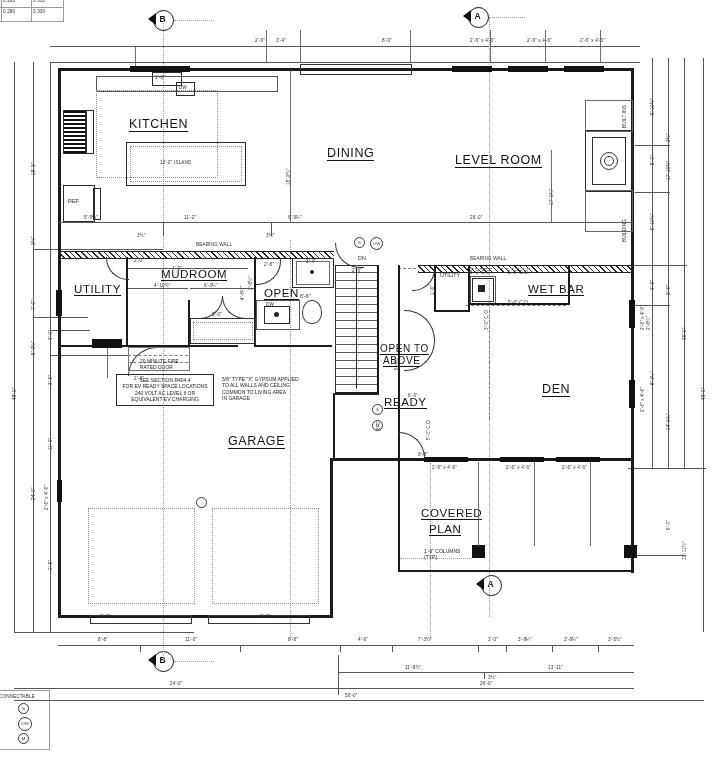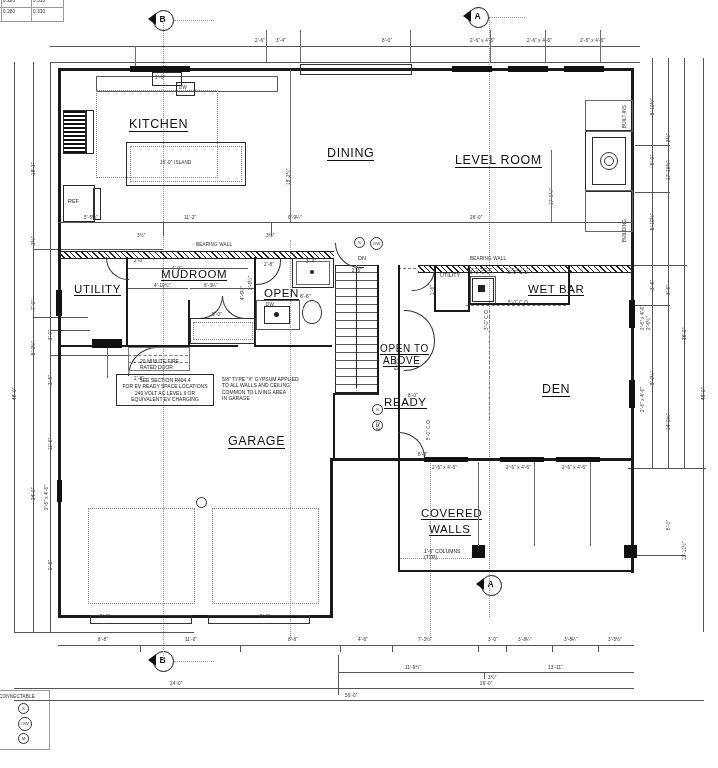--- a/index.html
+++ b/index.html
@@ -396,21 +396,21 @@
 
   <div class="wall" style="left:470px;top:303px;width:100px;height:2px;"></div>
   <div class="wall" style="left:568px;top:265px;width:2px;height:40px;"></div>
 
   <div class="fill" style="left:629px;top:300px;width:6px;height:28px;"></div>
   <div class="fill" style="left:629px;top:380px;width:6px;height:28px;"></div>
   <div class="t vt" style="left:640px;top:330px;transform:rotate(-90deg);">2'-6" x 4'-6"</div>
   <div class="t vt" style="left:640px;top:412px;transform:rotate(-90deg);">2'-6" x 4'-6"</div>
 
   <div class="rl" style="left:421px;top:507px;">COVERED</div>
-  <div class="rl" style="left:429px;top:523px;">WALLS</div>
+  <div class="rl" style="left:429px;top:523px;">PLAN</div>
   <div class="note" style="left:424px;top:548px;">
     <div>1'-6" COLUMNS</div>
     <div>(TYP)</div>
   </div>
   <div class="fill" style="left:472px;top:545px;width:13px;height:13px;"></div>
   <div class="fill" style="left:624px;top:545px;width:13px;height:13px;"></div>
   <div class="dot-h" style="left:400px;top:558px;width:72px;"></div>
 
   <div class="fill" style="left:500px;top:457px;width:44px;height:5px;"></div>
   <div class="fill" style="left:556px;top:457px;width:44px;height:5px;"></div>

